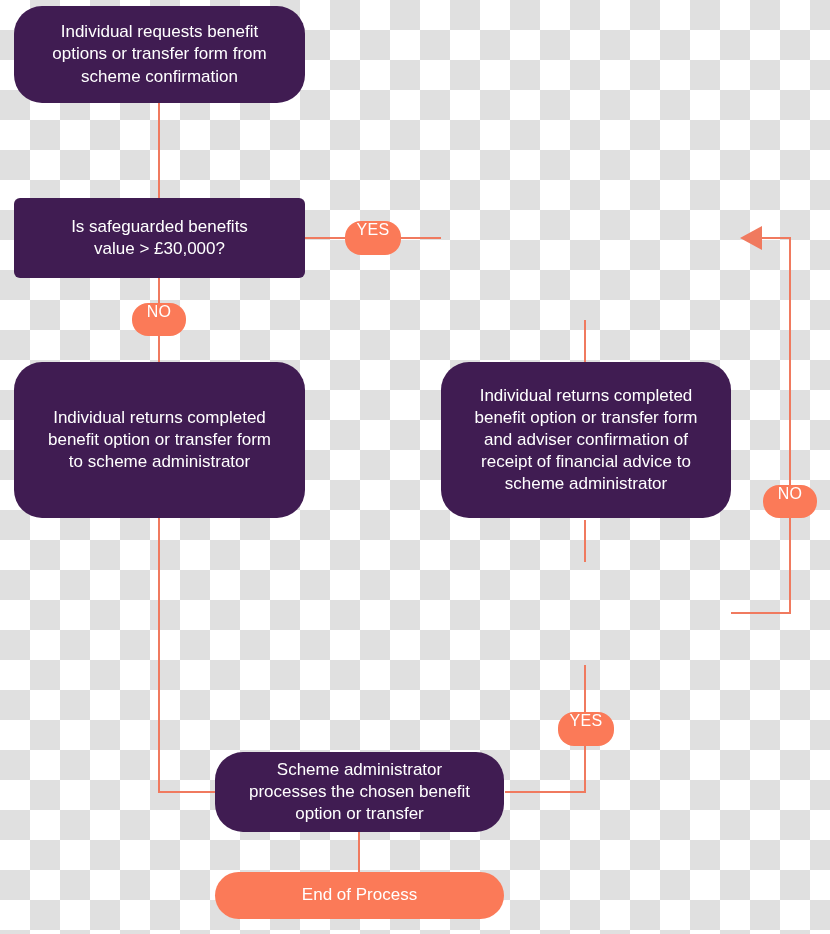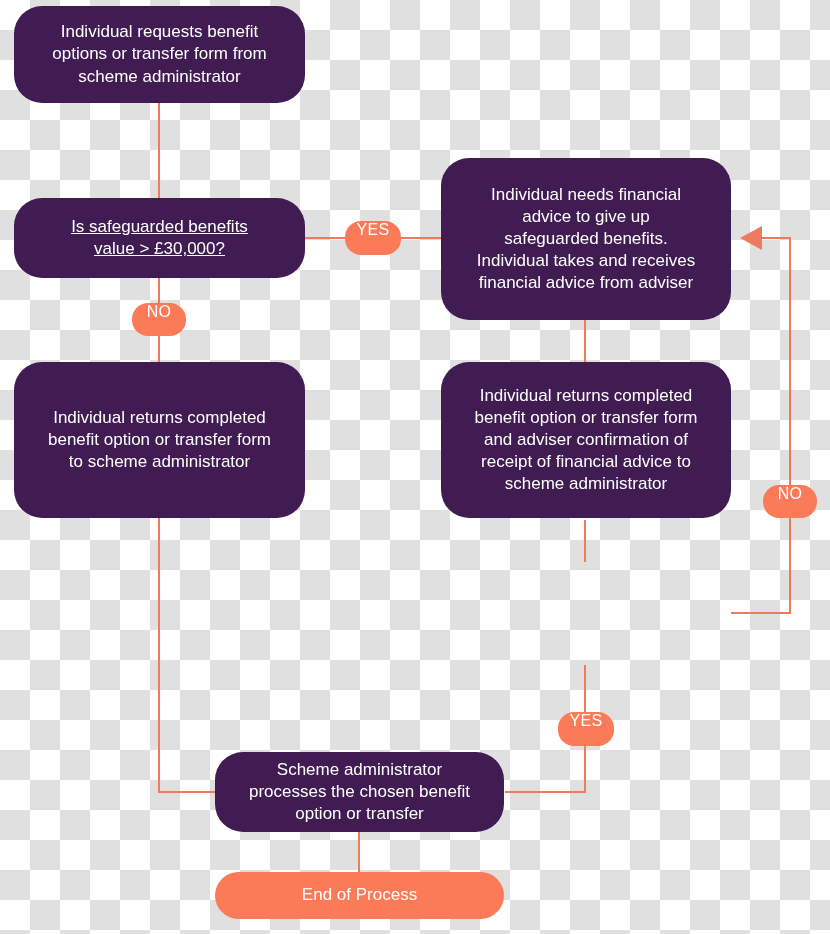--- a/index.html
+++ b/index.html
@@ -45,24 +45,23 @@
     white-space: pre-line;
   }
   .node.process {
     background: #401c52;
     border-radius: 28px;
     font-size: 17px;
     padding: 6px 14px;
   }
   .node.decision {
     background: #401c52;
-    border-radius: 28px;
+    border-radius: 6px;
     font-size: 17px;
     padding: 6px 14px;
-    text-decoration: underline;
   }
   .node.terminator {
     background: #fb7a58;
     border-radius: 24px;
     font-size: 17px;
     padding: 6px 14px;
   }
   .badge {
     position: absolute;
     box-sizing: border-box;
@@ -105,35 +104,28 @@
 
       <path d="M159,518 L159,792 L215,792"></path>
 
       <path d="M359,832 L359,872"></path>
     </g>
   </svg>
 
   <div class="node process" style="left:14px; top:6px; width:291px; height:97px;">
     <span>Individual requests benefit
 options or transfer form from
-scheme administrator</span>
+scheme confirmation</span>
   </div>
 
   <div class="node decision" style="left:14px; top:198px; width:291px; height:80px;">
     <span>Is safeguarded benefits
 value &gt; £30,000?</span>
   </div>
 
-  <div class="node process" style="left:441px; top:158px; width:290px; height:162px;">
-    <span>Individual needs financial
-advice to give up
-safeguarded benefits.
-Individual takes and receives
-financial advice from adviser</span>
-  </div>
 
   <div class="node process" style="left:14px; top:362px; width:291px; height:156px;">
     <span>Individual returns completed
 benefit option or transfer form
 to scheme administrator</span>
   </div>
 
   <div class="node process" style="left:441px; top:362px; width:290px; height:156px;">
     <span>Individual returns completed
 benefit option or transfer form

